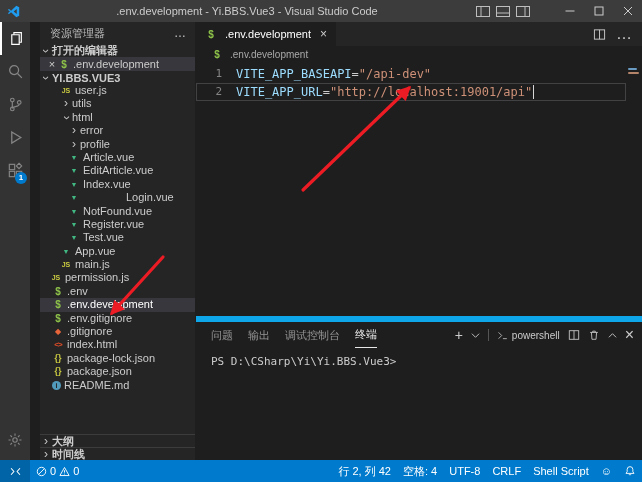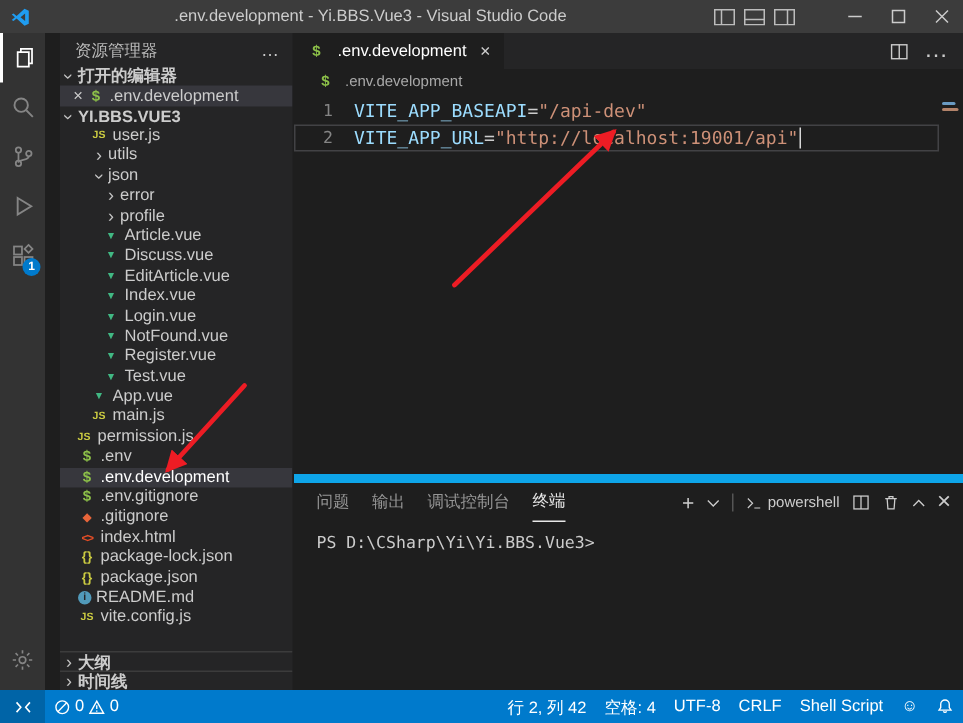--- a/index.html
+++ b/index.html
@@ -211,47 +211,43 @@
           <div class="tree-row" style="padding-left: 20px;">
             <span class="file-icon ic-js">JS</span>
             <span class="label">user.js</span>
           </div>
           <div class="tree-row" style="padding-left: 20px;">
             <span class="chev">›</span>
             <span class="label">utils</span>
           </div>
           <div class="tree-row" style="padding-left: 20px;">
             <span class="chev expanded">›</span>
-            <span class="label">json</span>
+            <span class="label">html</span>
           </div>
           <div class="tree-row" style="padding-left: 28px;">
             <span class="chev">›</span>
             <span class="label">error</span>
           </div>
           <div class="tree-row" style="padding-left: 28px;">
             <span class="chev">›</span>
             <span class="label">profile</span>
           </div>
           <div class="tree-row" style="padding-left: 28px;">
             <span class="file-icon ic-vue">▼</span>
             <span class="label">Article.vue</span>
           </div>
           <div class="tree-row" style="padding-left: 28px;">
             <span class="file-icon ic-vue">▼</span>
-            <span class="label">Discuss.vue</span>
-          </div>
-          <div class="tree-row" style="padding-left: 28px;">
-            <span class="file-icon ic-vue">▼</span>
             <span class="label">EditArticle.vue</span>
           </div>
           <div class="tree-row" style="padding-left: 28px;">
             <span class="file-icon ic-vue">▼</span>
             <span class="label">Index.vue</span>
           </div>
-          <div class="tree-row" style="padding-left: 28px;">
+          <div class="tree-row" style="padding-left: 28px; gap: 43px;">
             <span class="file-icon ic-vue">▼</span>
             <span class="label">Login.vue</span>
           </div>
           <div class="tree-row" style="padding-left: 28px;">
             <span class="file-icon ic-vue">▼</span>
             <span class="label">NotFound.vue</span>
           </div>
           <div class="tree-row" style="padding-left: 28px;">
             <span class="file-icon ic-vue">▼</span>
             <span class="label">Register.vue</span>
@@ -296,24 +292,20 @@
             <span class="file-icon ic-json">{}</span>
             <span class="label">package-lock.json</span>
           </div>
           <div class="tree-row" style="padding-left: 12px;">
             <span class="file-icon ic-json">{}</span>
             <span class="label">package.json</span>
           </div>
           <div class="tree-row" style="padding-left: 12px;">
             <span class="file-icon ic-readme">i</span>
             <span class="label">README.md</span>
-          </div>
-          <div class="tree-row" style="padding-left: 12px;">
-            <span class="file-icon ic-js">JS</span>
-            <span class="label">vite.config.js</span>
           </div>
         </div>
       <div class="sb-bottom">
         <div class="sec-header bordered">
           <span class="chev">›</span>
           <span>大纲</span>
         </div>
         <div class="sec-header bordered">
           <span class="chev">›</span>
           <span>时间线</span>

